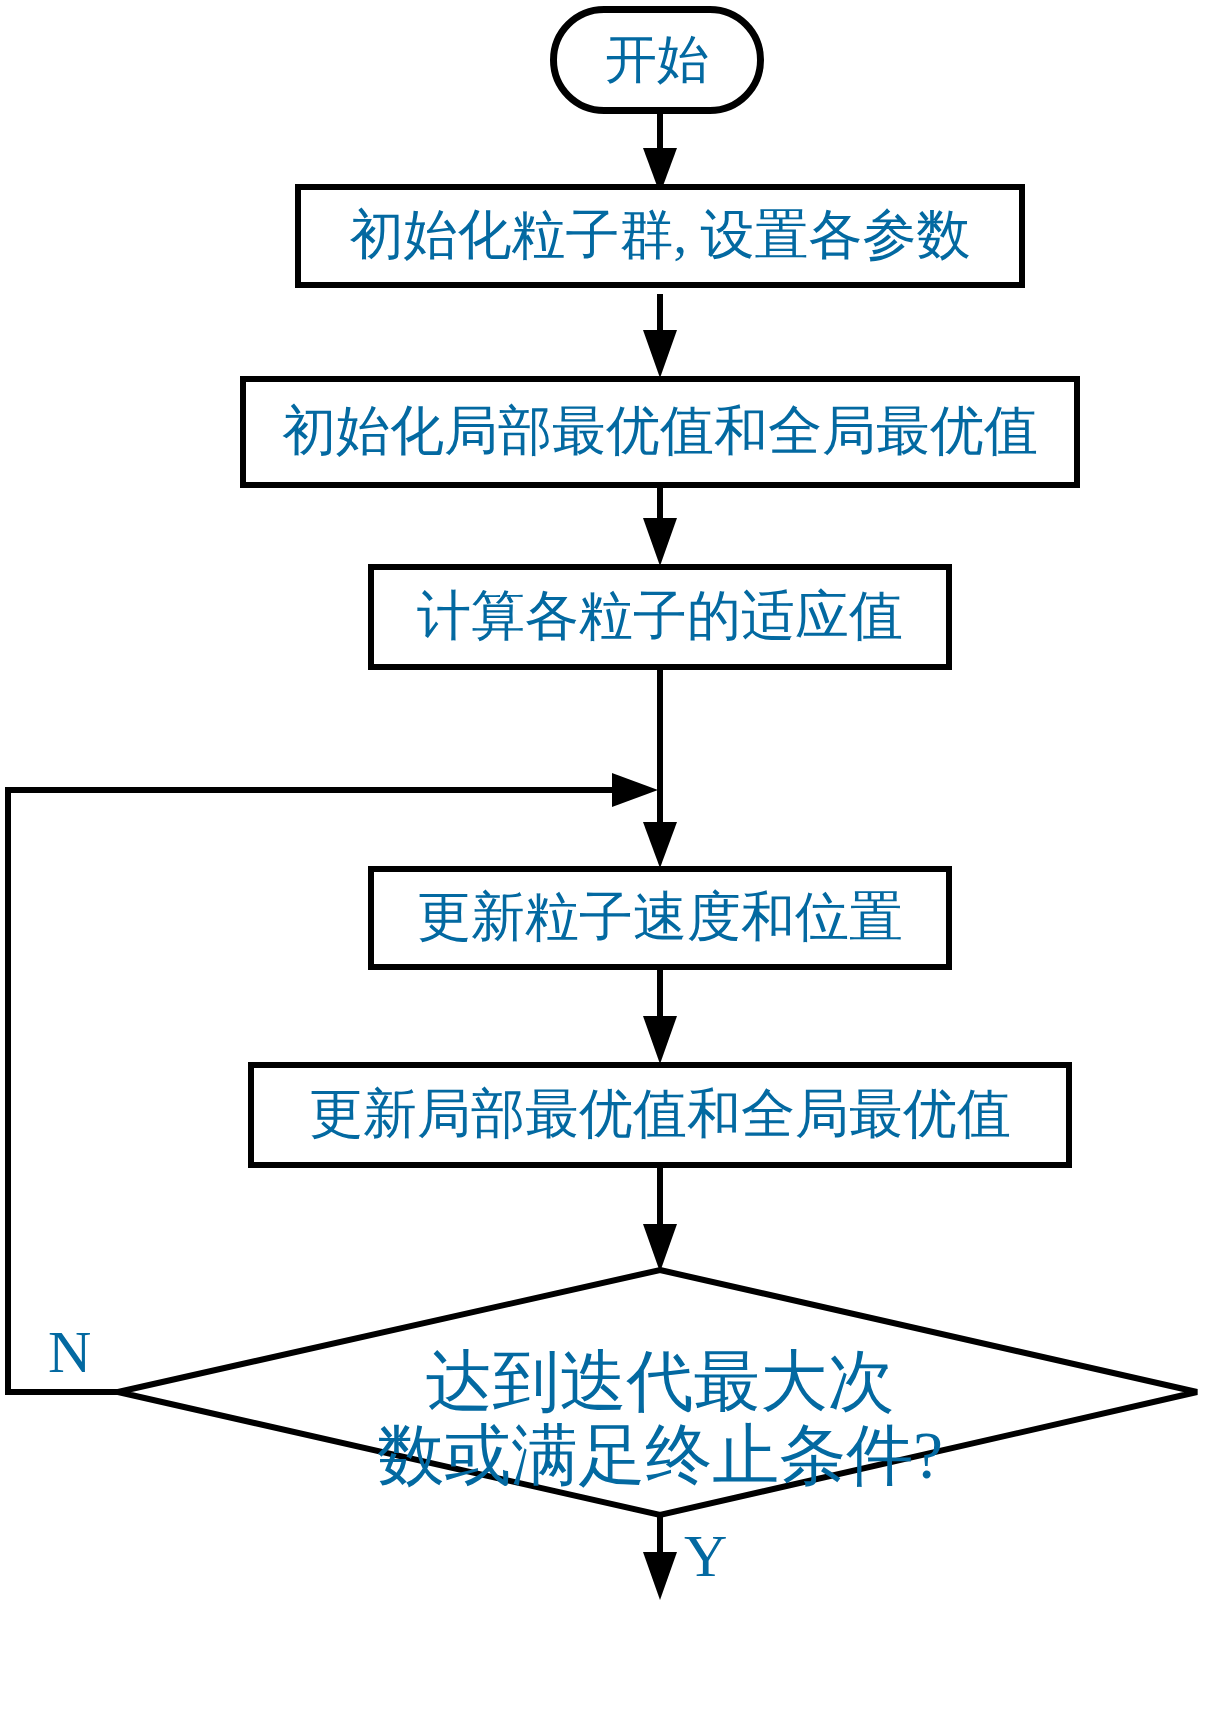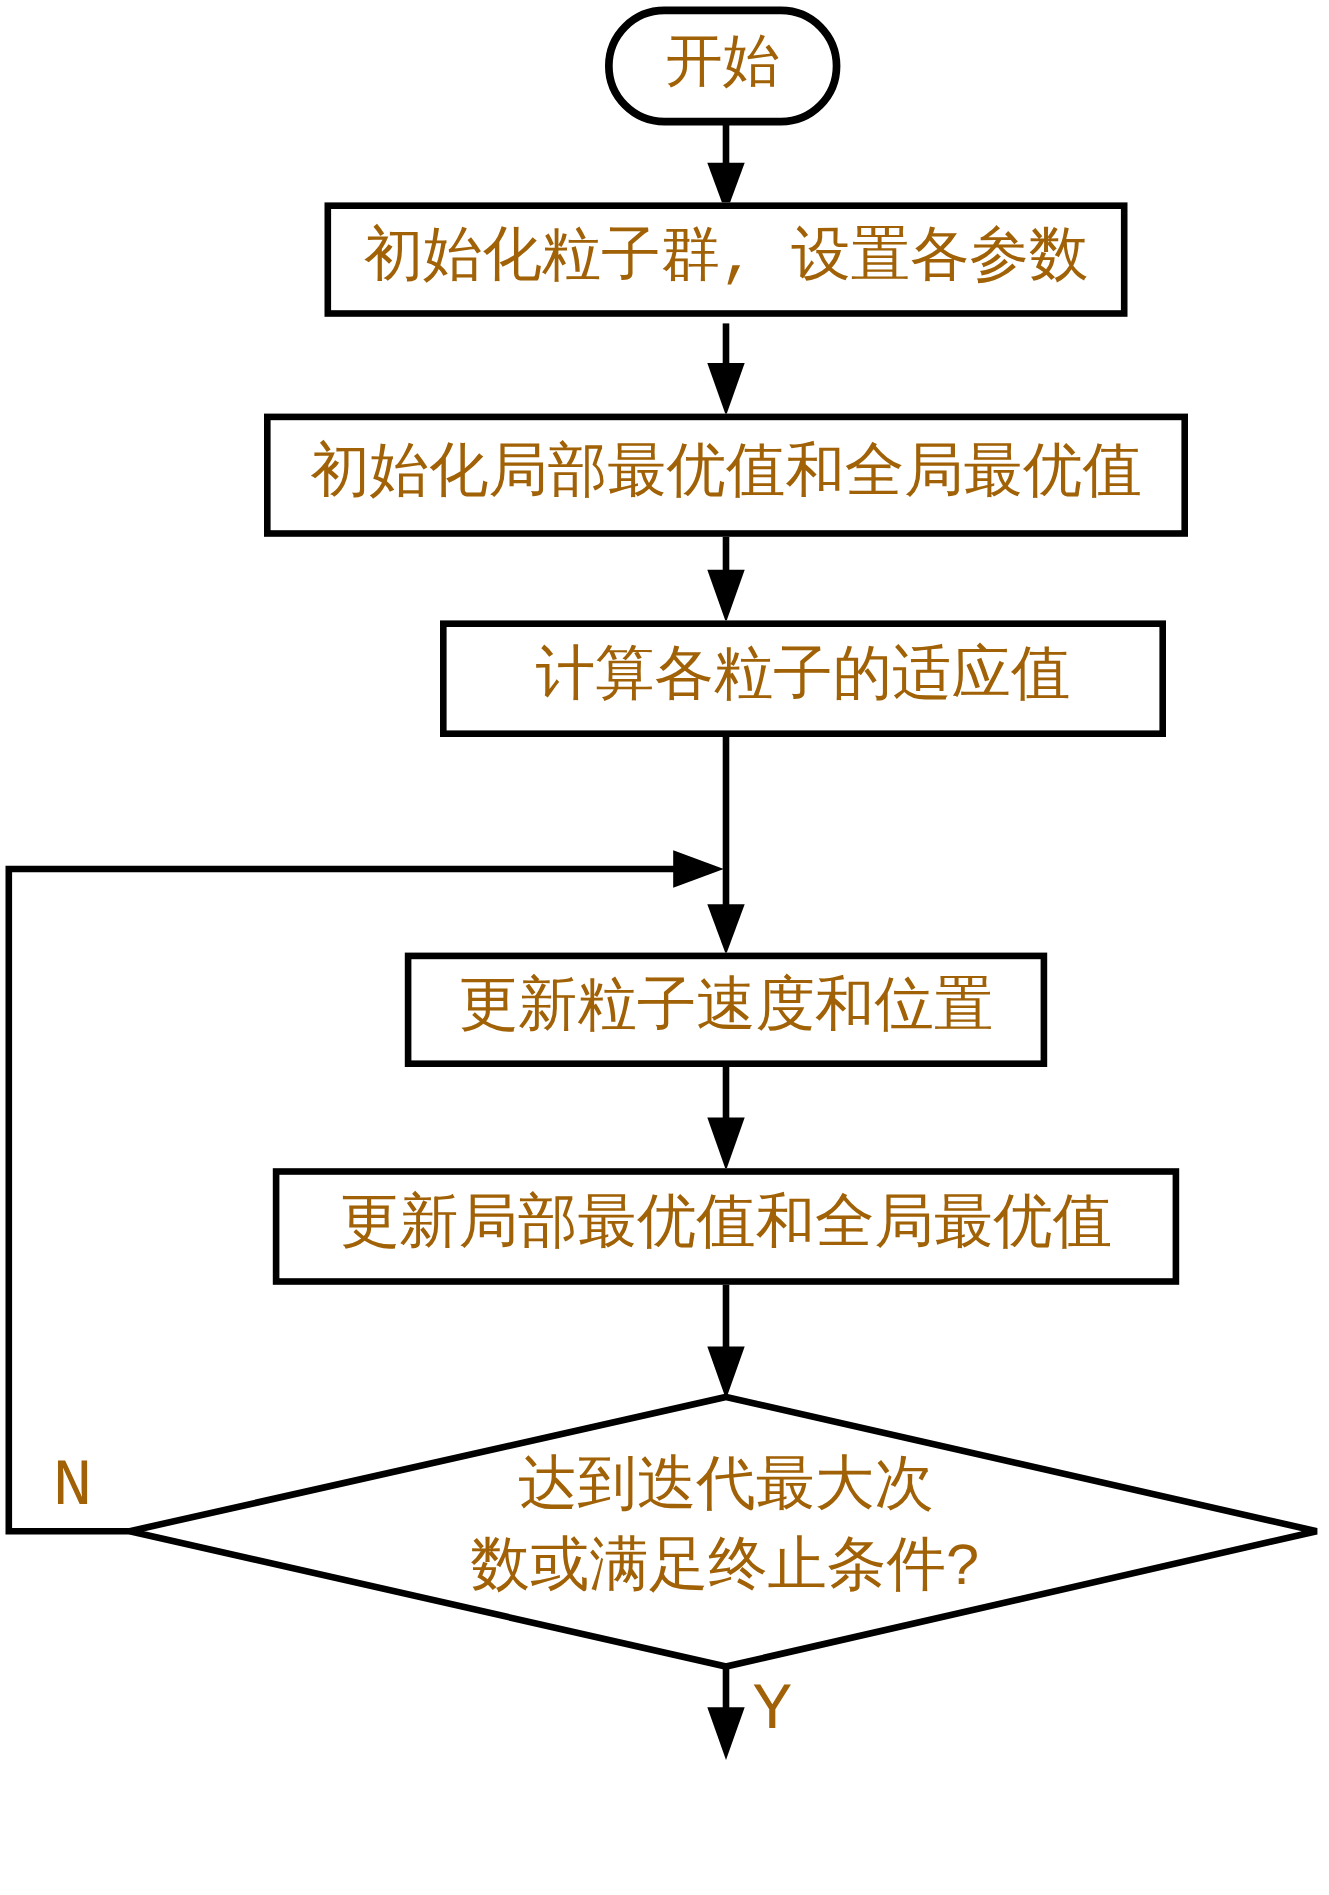--- a/index.html
+++ b/index.html
@@ -5,22 +5,22 @@
   html, body {
     margin: 0;
     padding: 0;
     background: #ffffff;
   }
   .canvas {
     position: relative;
     width: 1208px;
     height: 1723px;
     background: #ffffff;
-    font-family: Liberation Mono, monospace;
-    color: #a16207;
+    font-family: Liberation Serif, serif;
+    color: #0369a1;
     overflow: hidden;
   }
   .connectors {
     position: absolute;
     left: 0;
     top: 0;
     width: 1208px;
     height: 1723px;
   }
   .node {
@@ -37,31 +37,31 @@
     text-align: center;
   }
   .terminator {
     border-width: 7px;
     border-radius: 60px;
     font-size: 52px;
   }
   .node-start { left: 550px; top: 6px;    width: 214px; height: 108px; }
   .node-p1    { left: 295px; top: 184px;  width: 730px; height: 104px; }
   .node-p2    { left: 240px; top: 376px;  width: 840px; height: 112px; }
-  .node-p3    { left: 368px; top: 564px;  width: 660px; height: 106px; margin-left: 32px; }
+  .node-p3    { left: 368px; top: 564px;  width: 584px; height: 106px; }
   .node-p4    { left: 368px; top: 866px;  width: 584px; height: 104px; }
   .node-p5    { left: 248px; top: 1062px; width: 824px; height: 106px; }
   .node-end   { left: 524px; top: 1598px; width: 276px; height: 118px; }
   .diamond-text {
     position: absolute;
     left: 310px;
-    top: 1316px;
+    top: 1344px;
     width: 700px;
     text-align: center;
-    font-size: 54px;
+    font-size: 67px;
     line-height: 74px;
     white-space: nowrap;
   }
   .diamond-text span { display: block; }
   .edge-label {
     position: absolute;
     font-size: 60px;
     line-height: 60px;
   }
   .edge-label-n { left: 48px;  top: 1322px; }

